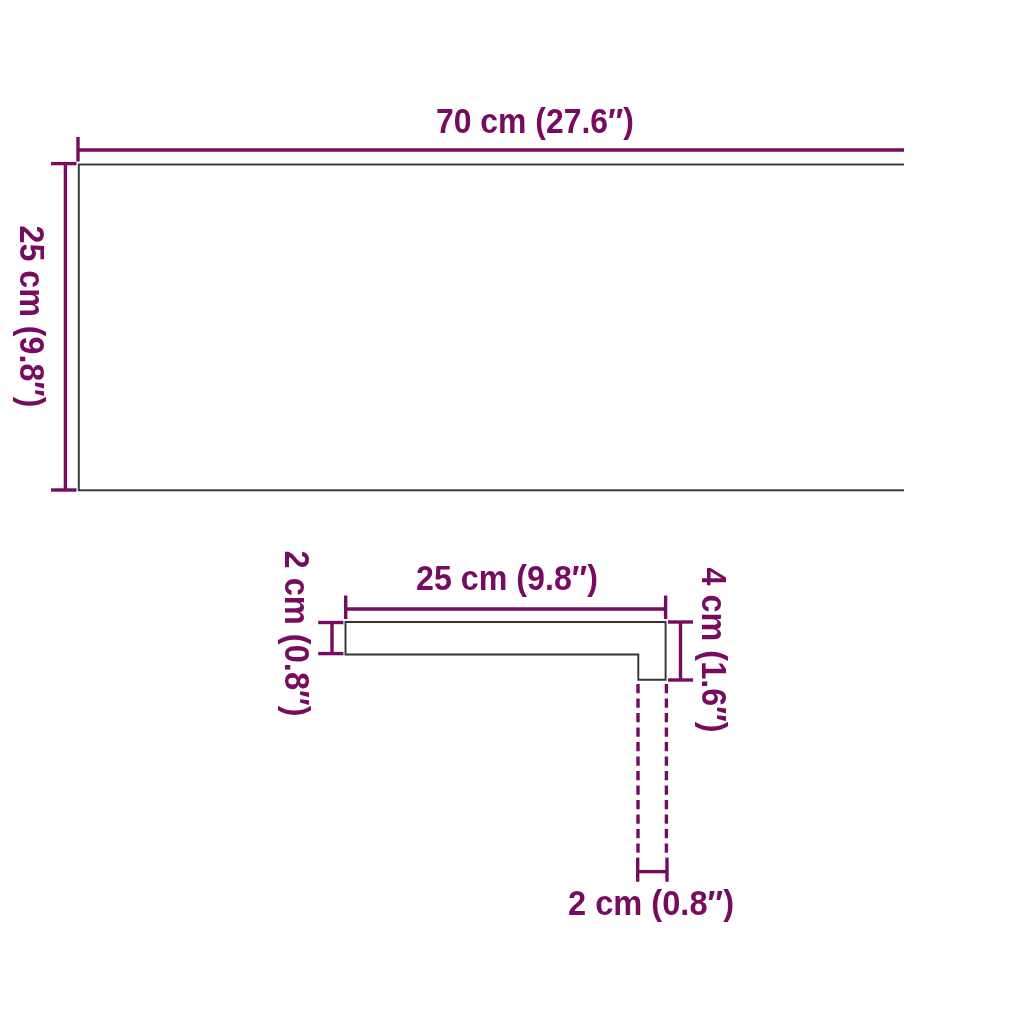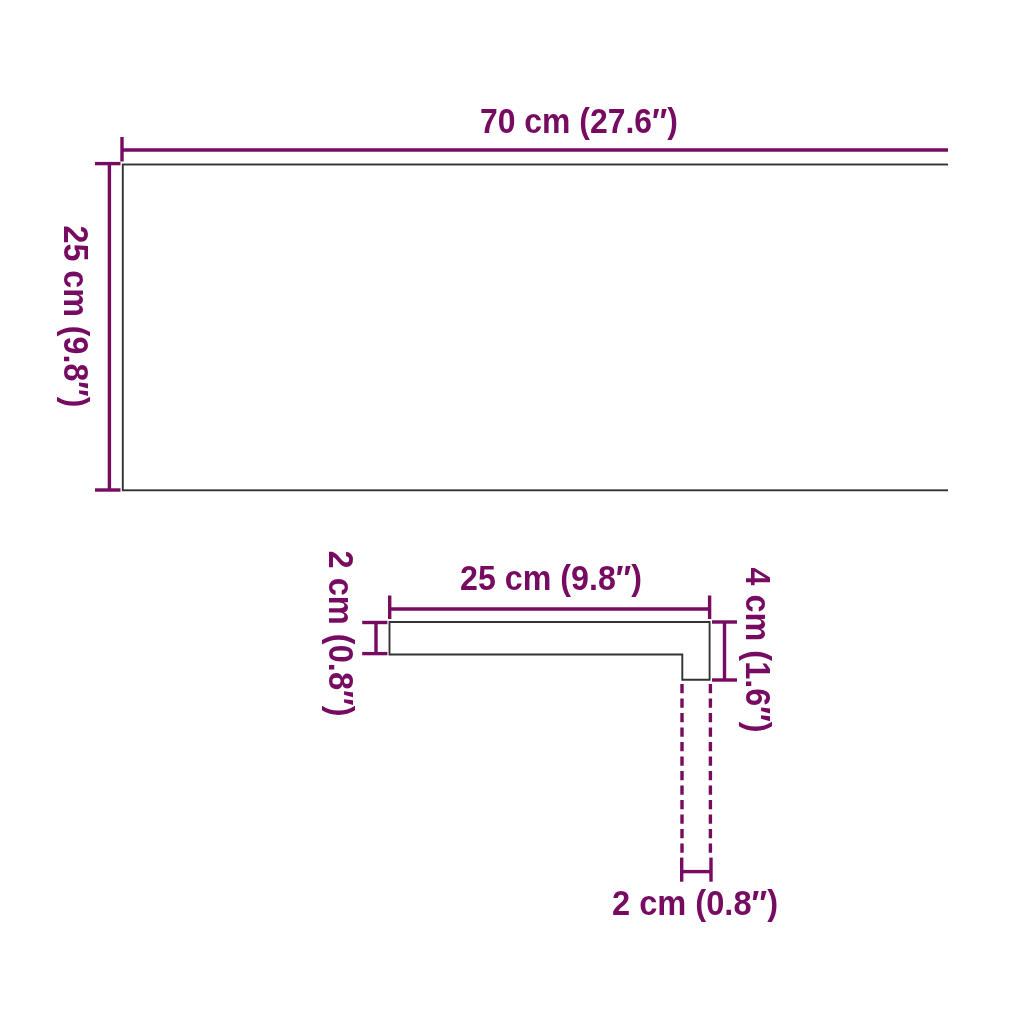--- a/index.html
+++ b/index.html
@@ -1,16 +1,16 @@
 <!DOCTYPE html>
 <html><head>
 <meta charset="utf-8">
 <style>
   html,body{margin:0;padding:0;background:#ffffff;}
-  .wrap{width:904px;height:1024px;position:relative;overflow:hidden;padding-left:44px;}
+  .wrap{width:904px;height:1024px;position:relative;overflow:hidden;}
   svg{display:block;}
   text{font-family:"Liberation Sans", sans-serif;font-weight:bold;fill:#760b61;}
 </style>
 </head>
 <body>
 <div class="wrap">
 <svg width="1024" height="1024" viewBox="0 0 1024 1024">
 
   <rect x="0" y="0" width="1024" height="1024" fill="#ffffff"></rect>
 

